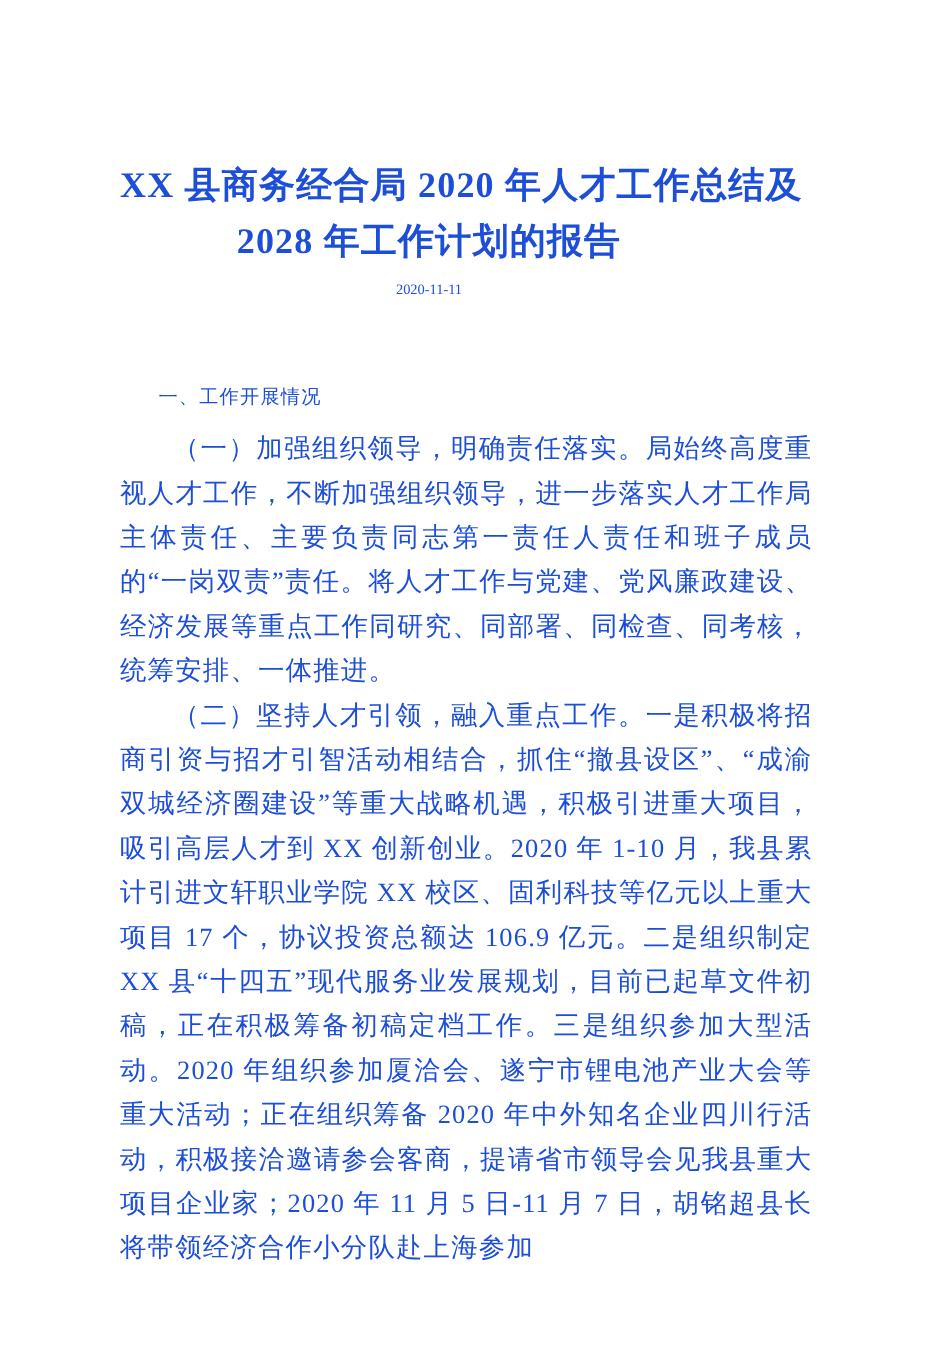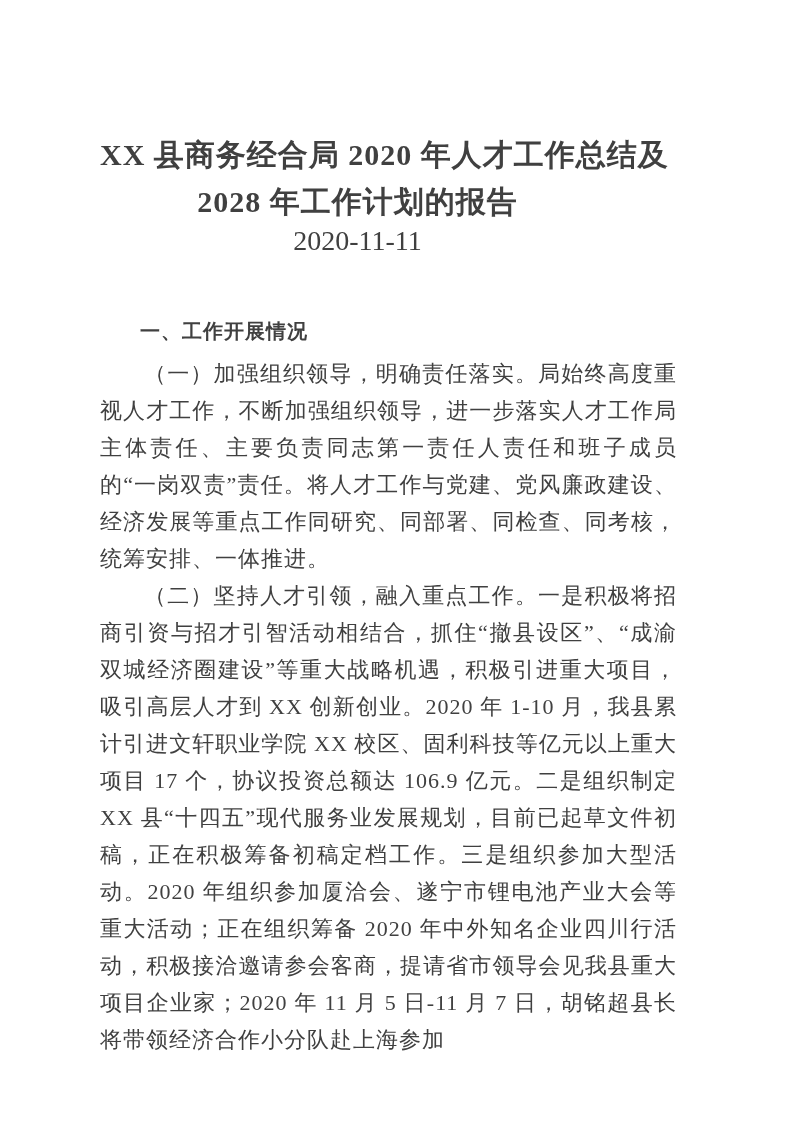--- a/index.html
+++ b/index.html
@@ -6,49 +6,49 @@
     margin: 0;
     padding: 0;
     background: #ffffff;
   }
   .page {
     position: relative;
     width: 793px;
     height: 1122px;
     margin: 0 auto;
     background: #ffffff;
-    color: #404040;
+    color: #1d4ed8;
     box-sizing: border-box;
     padding: 131px 116px 0 100px;
     overflow: hidden;
     font-family: "Liberation Serif", serif;
   }
   .title-block {
     text-align: center;
     margin-right: 62px;
   }
   .title-line {
     font-size: 30px;
     font-weight: 700;
     line-height: 47px;
     letter-spacing: 1px;
     white-space: nowrap;
   }
   .doc-date {
     text-align: center;
     margin-right: 62px;
-    font-size: 28px;
+    font-size: 12px;
     line-height: 28px;
     margin-top: 2px;
   }
   .section-heading {
     margin: 58px 0 0 0;
     font-family: "Liberation Sans", sans-serif;
-    font-size: 20px;
-    font-weight: 700;
+    font-size: 16px;
+    font-weight: 400;
     line-height: 37px;
     text-indent: 2em;
     letter-spacing: 1px;
   }
   .para {
     margin: 0;
     font-size: 22px;
     line-height: 37px;
     letter-spacing: 1px;
     text-align: justify;

